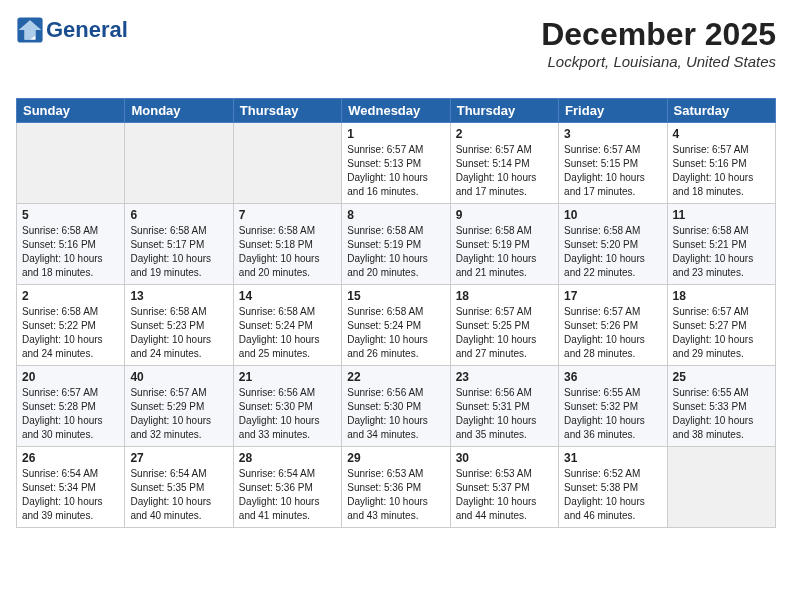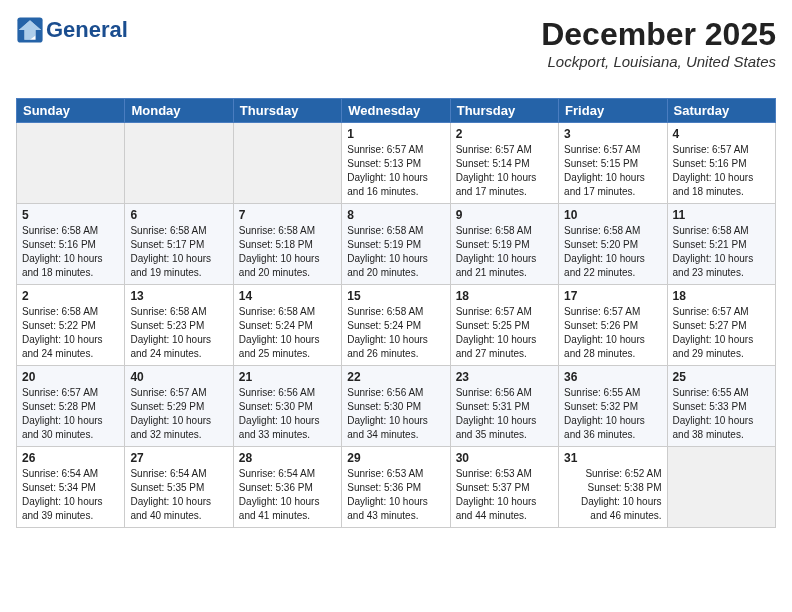--- a/index.html
+++ b/index.html
@@ -338,21 +338,21 @@
         </td>
         <td>
           <div class="day-number">30</div>
           <div class="day-info" style="white-space: pre-line;">Sunrise: 6:53 AM
 Sunset: 5:37 PM
 Daylight: 10 hours
 and 44 minutes.</div>
         </td>
         <td>
           <div class="day-number">31</div>
-          <div class="day-info" style="white-space: pre-line; text-align: right;">Sunrise: 6:52 AM
+          <div class="day-info" style="white-space: pre-line;">Sunrise: 6:52 AM
 Sunset: 5:38 PM
 Daylight: 10 hours
 and 46 minutes.</div>
         </td>
         <td class="empty-cell"></td>
       </tr>
     </tbody>
 </table>
 
 </body></html>

